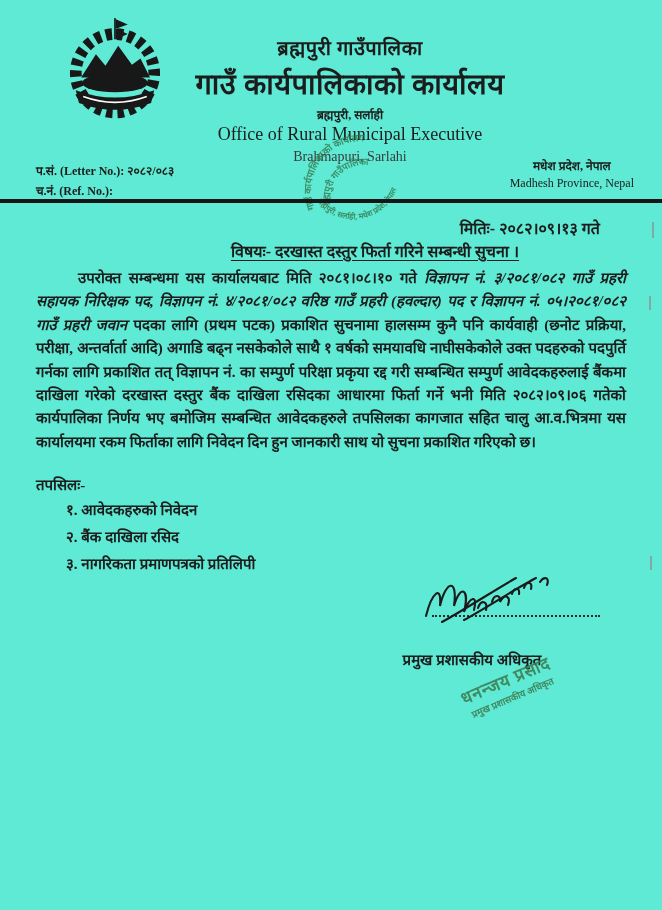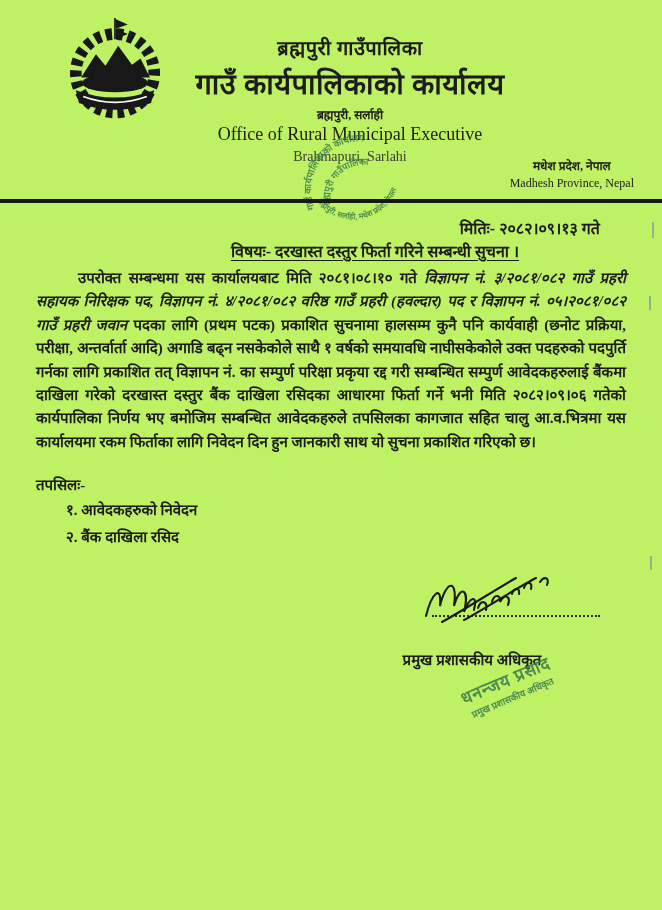--- a/index.html
+++ b/index.html
@@ -1,18 +1,18 @@
 <!DOCTYPE html>
 <html><head>
 <meta charset="utf-8">
 <style>
   html,body{margin:0;padding:0;background:#9a9a9a;}
   .page{
     position:relative;width:662px;height:910px;margin:0 auto;
-    background:#bef264;overflow:hidden;
+    background:#5eead4;overflow:hidden;
     font-family:"Liberation Serif","DejaVu Serif",serif;color:#1c1c1c;
   }
   .abs{position:absolute;}
   
   .hdr{left:90px;top:34px;width:520px;text-align:center;}
   .hdr-np-name{font-size:20px;font-weight:700;letter-spacing:.5px;}
   .hdr-np-office{font-size:29px;font-weight:700;margin-top:2px;letter-spacing:.5px;}
   .hdr-np-loc{font-size:12px;font-weight:700;margin-top:4px;}
   .hdr-en-name{font-size:15px;font-weight:700;letter-spacing:1.6px;margin-top:3px;}
   .hdr-en-office{font-size:18px;font-weight:400;margin-top:1px;}
@@ -68,20 +68,24 @@
   </svg>
 
   <div class="abs hdr">
     <div class="hdr-np-name">ब्रह्मपुरी गाउँपालिका</div>
     <div class="hdr-np-office">गाउँ कार्यपालिकाको कार्यालय</div>
     <div class="hdr-np-loc">ब्रह्मपुरी, सर्लाही</div>
     <div class="hdr-en-office">Office of  Rural Municipal Executive</div>
     <div class="hdr-en-loc">Brahmapuri, Sarlahi</div>
   </div>
 
+  <div class="abs meta-left">
+    <div>प.सं. (Letter No.): २०८२/०८३</div>
+    <div>च.नं. (Ref. No.):</div>
+  </div>
 
   <div class="abs meta-right">
     <div class="np">मधेश प्रदेश, नेपाल</div>
     <div>Madhesh Province, Nepal</div>
   </div>
 
   <svg class="abs round-stamp" viewBox="0 0 140 140" aria-hidden="true">
     <defs>
       <path id="arc-outer" d="M 16,80 A 54,54 0 0 1 124,80"></path>
       <path id="arc-inner" d="M 33,82 A 38,38 0 0 1 107,82"></path>
@@ -96,20 +100,21 @@
 
   <div class="abs date-line">मितिः- २०८२।०९।१३ गते</div>
 
   <div class="abs subject">विषयः- दरखास्त दस्तुर फिर्ता गरिने सम्बन्धी सुचना ।</div>
 
   <div class="abs body-par"><span>उपरोक्त सम्बन्धमा यस कार्यालयबाट मिति २०८१।०८।१० गते </span><span class="it">विज्ञापन नं. ३/२०८१/०८२ गाउँ प्रहरी सहायक निरिक्षक पद, विज्ञापन नं. ४/२०८१/०८२ वरिष्ठ गाउँ प्रहरी (हवल्दार) पद र विज्ञापन नं. ०५।२०८१/०८२ गाउँ प्रहरी जवान</span><span> पदका लागि (प्रथम पटक) प्रकाशित सुचनामा हालसम्म कुनै पनि कार्यवाही (छनोट प्रक्रिया, परीक्षा, अन्तर्वार्ता आदि) अगाडि बढ्न नसकेकोले साथै १ वर्षको समयावधि नाघीसकेकोले उक्त पदहरुको पदपुर्ति गर्नका लागि प्रकाशित तत् विज्ञापन नं. का सम्पुर्ण परिक्षा प्रकृया रद्द गरी सम्बन्धित सम्पुर्ण आवेदकहरुलाई बैंकमा दाखिला गरेको दरखास्त दस्तुर बैंक दाखिला रसिदका आधारमा फिर्ता गर्ने भनी मिति २०८२।०९।०६ गतेको कार्यपालिका निर्णय भए बमोजिम सम्बन्धित आवेदकहरुले तपसिलका कागजात सहित चालु आ.व.भित्रमा यस कार्यालयमा रकम फिर्ताका लागि निवेदन दिन हुन जानकारी साथ यो सुचना प्रकाशित गरिएको छ।</span></div>
 
   <div class="abs tapasil-label">तपसिलः-</div>
   <div class="abs tap-item" style="top:499px;">१. आवेदकहरुको निवेदन</div>
   <div class="abs tap-item" style="top:526px;">२. बैंक दाखिला रसिद</div>
+  <div class="abs tap-item" style="top:553px;">३.  नागरिकता प्रमाणपत्रको प्रतिलिपी</div>
 
   <svg class="abs sig-scribble" viewBox="0 0 185 60" aria-hidden="true">
     <g fill="none" stroke="#1b1b1b" stroke-width="2.1" stroke-linecap="round">
       <path d="M14,46 C20,22 30,14 28,36 C34,10 46,8 42,36 C48,14 58,18 52,42 C58,26 66,24 62,40"></path>
       <path d="M30,52 C52,40 86,18 104,8"></path>
       <path d="M52,50 C74,38 108,16 124,8"></path>
       <path d="M66,38 c3,-9 10,-7 8,2 M80,32 c2,-8 9,-8 8,0 c5,-9 11,-6 8,3 M100,24 c2,-7 8,-7 7,0 M112,18 c2,-7 9,-7 7,1"></path>
       <path d="M128,12 c4,-6 10,-5 7,3"></path>
     </g>
   </svg>

